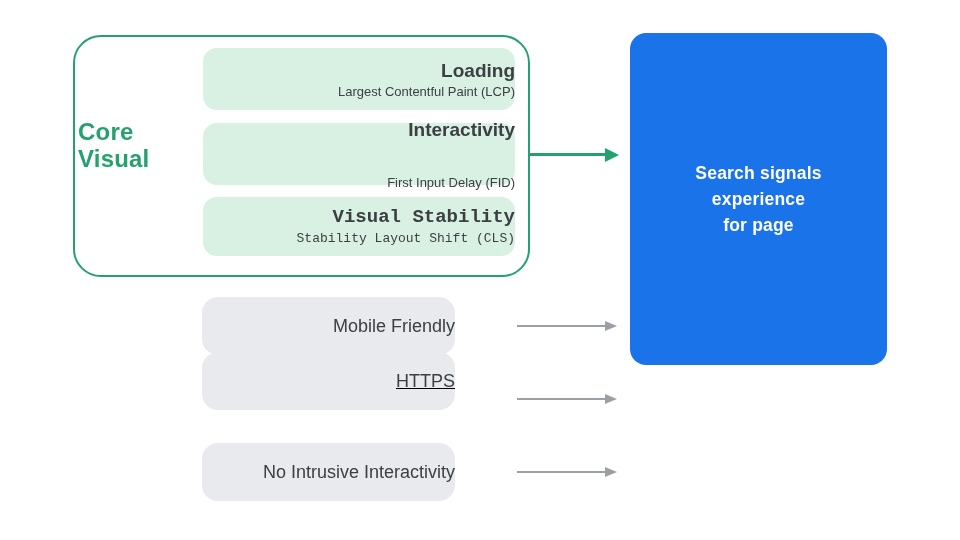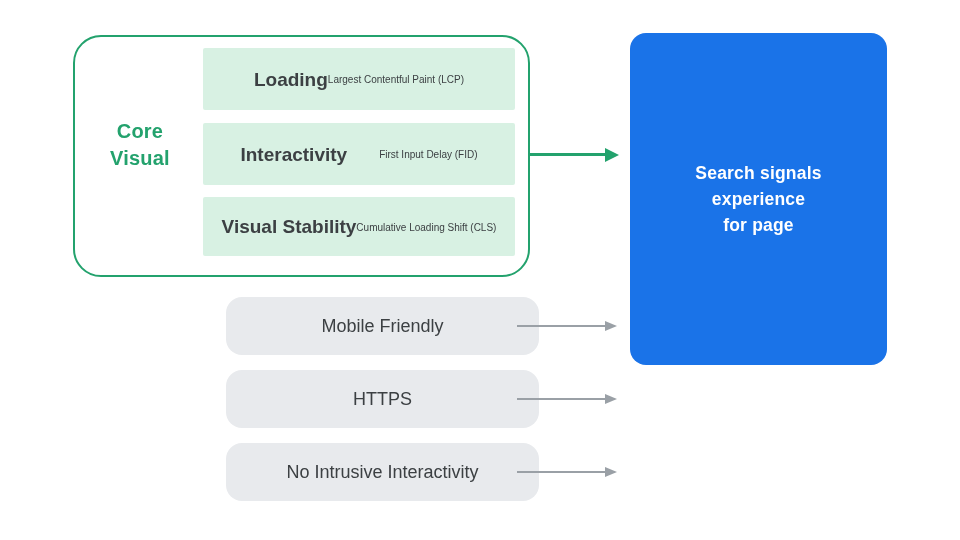--- a/index.html
+++ b/index.html
@@ -18,42 +18,42 @@
     position:relative;width:960px;height:540px;background:var(--white);
     overflow:hidden;
   }
   
   .cwv-container{
     position:absolute;left:73px;top:35px;width:457px;height:242px;
     border:2px solid var(--green);border-radius:28px;background:var(--white);
   }
   .cwv-label{
     position:absolute;left:78px;top:118px;width:124px;
-    text-align:center;color:var(--green);font-size:20px;font-weight:bold;
+    color:var(--green);font-size:24px;font-weight:bold;
     line-height:27px;letter-spacing:.2px;
   }
   .vital-box{
     position:absolute;left:203px;width:312px;height:62px;
-    background:var(--green-light);border-radius:2px;
-    display:flex;flex-direction:row;align-items:center;justify-content:center;
+    background:var(--green-light);border-radius:14px;
+    display:flex;flex-direction:column;align-items:flex-end;justify-content:center;
     text-align:center;
   }
   .vital-box.v1{top:48px;}
   .vital-box.v2{top:123px;gap:32px;}
-  .vital-box.v3{top:197px;height:59px;}
+  .vital-box.v3{top:197px;height:59px;font-family:Liberation Mono, monospace;}
   .vital-title{color:var(--text-dark);font-size:19px;font-weight:600;line-height:23px;}
-  .vital-sub{color:var(--text-dark);font-size:10px;line-height:16px;margin-top:2px;}
+  .vital-sub{color:var(--text-dark);font-size:13px;line-height:16px;margin-top:2px;}
   
   .signal-box{
-    position:absolute;left:202px;width:313px;height:58px;
+    position:absolute;left:202px;width:253px;height:58px;
     background:var(--gray-box);border-radius:16px;
-    display:flex;align-items:center;justify-content:center;text-align:center;margin-left:24px;
+    display:flex;align-items:center;justify-content:flex-end;text-align:center;
   }
   .signal-box.s1{top:297px;}
-  .signal-box.s2{top:370px;}
+  .signal-box.s2{top:352px;text-decoration:underline;}
   .signal-box.s3{top:443px;}
   .signal-label{color:var(--text-dark);font-size:18px;line-height:22px;}
   
   .result-box{
     position:absolute;left:630px;top:33px;width:257px;height:332px;
     background:var(--blue);border-radius:16px;
     display:flex;align-items:center;justify-content:center;
   }
   .result-label{
     text-align:center;color:var(--white);font-size:17.5px;font-weight:bold;
@@ -97,21 +97,21 @@
     <div class="vital-sub">Largest Contentful Paint (LCP)</div>
   </div>
 
   <div class="vital-box v2">
     <div class="vital-title">Interactivity</div>
     <div class="vital-sub">First Input Delay (FID)</div>
   </div>
 
   <div class="vital-box v3">
     <div class="vital-title">Visual Stability</div>
-    <div class="vital-sub">Cumulative Loading Shift (CLS)</div>
+    <div class="vital-sub">Stability Layout Shift (CLS)</div>
   </div>
 
   <div class="signal-box s1">
     <div class="signal-label">Mobile Friendly</div>
   </div>
   <div class="signal-box s2">
     <div class="signal-label">HTTPS</div>
   </div>
   <div class="signal-box s3">
     <div class="signal-label">No Intrusive Interactivity</div>

